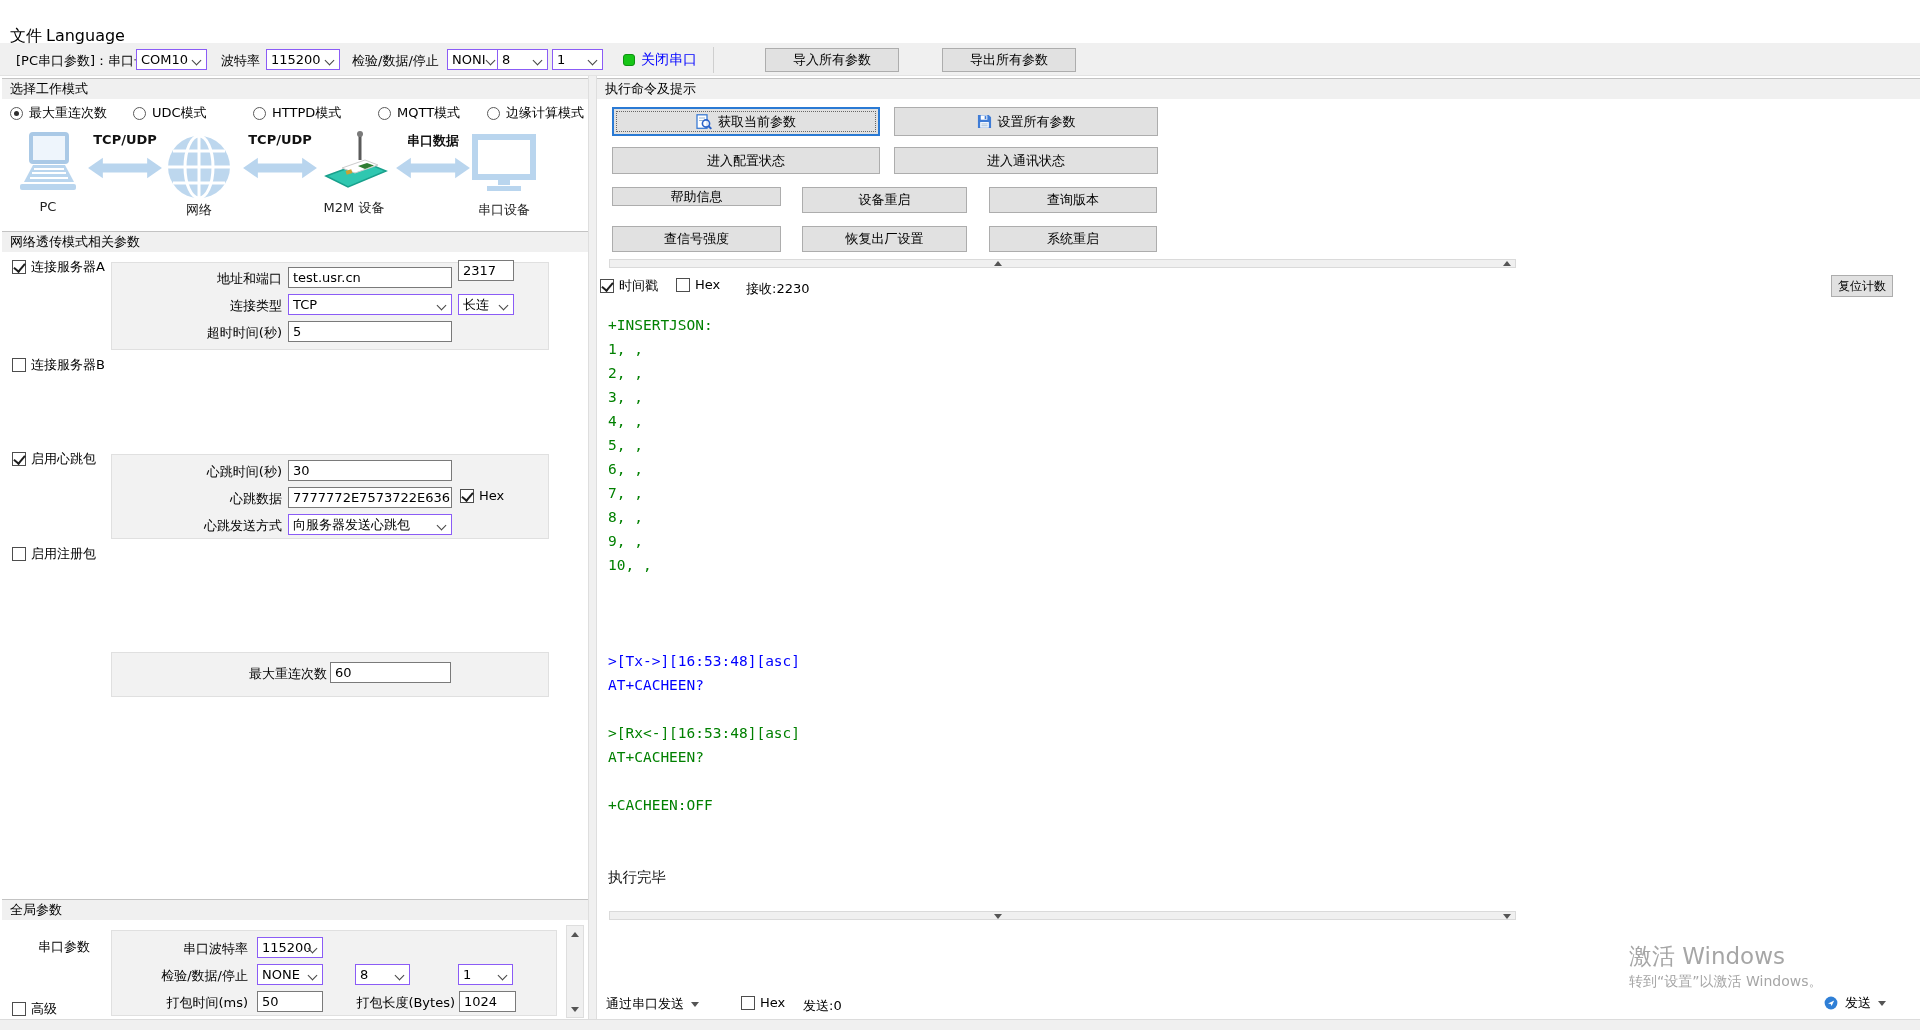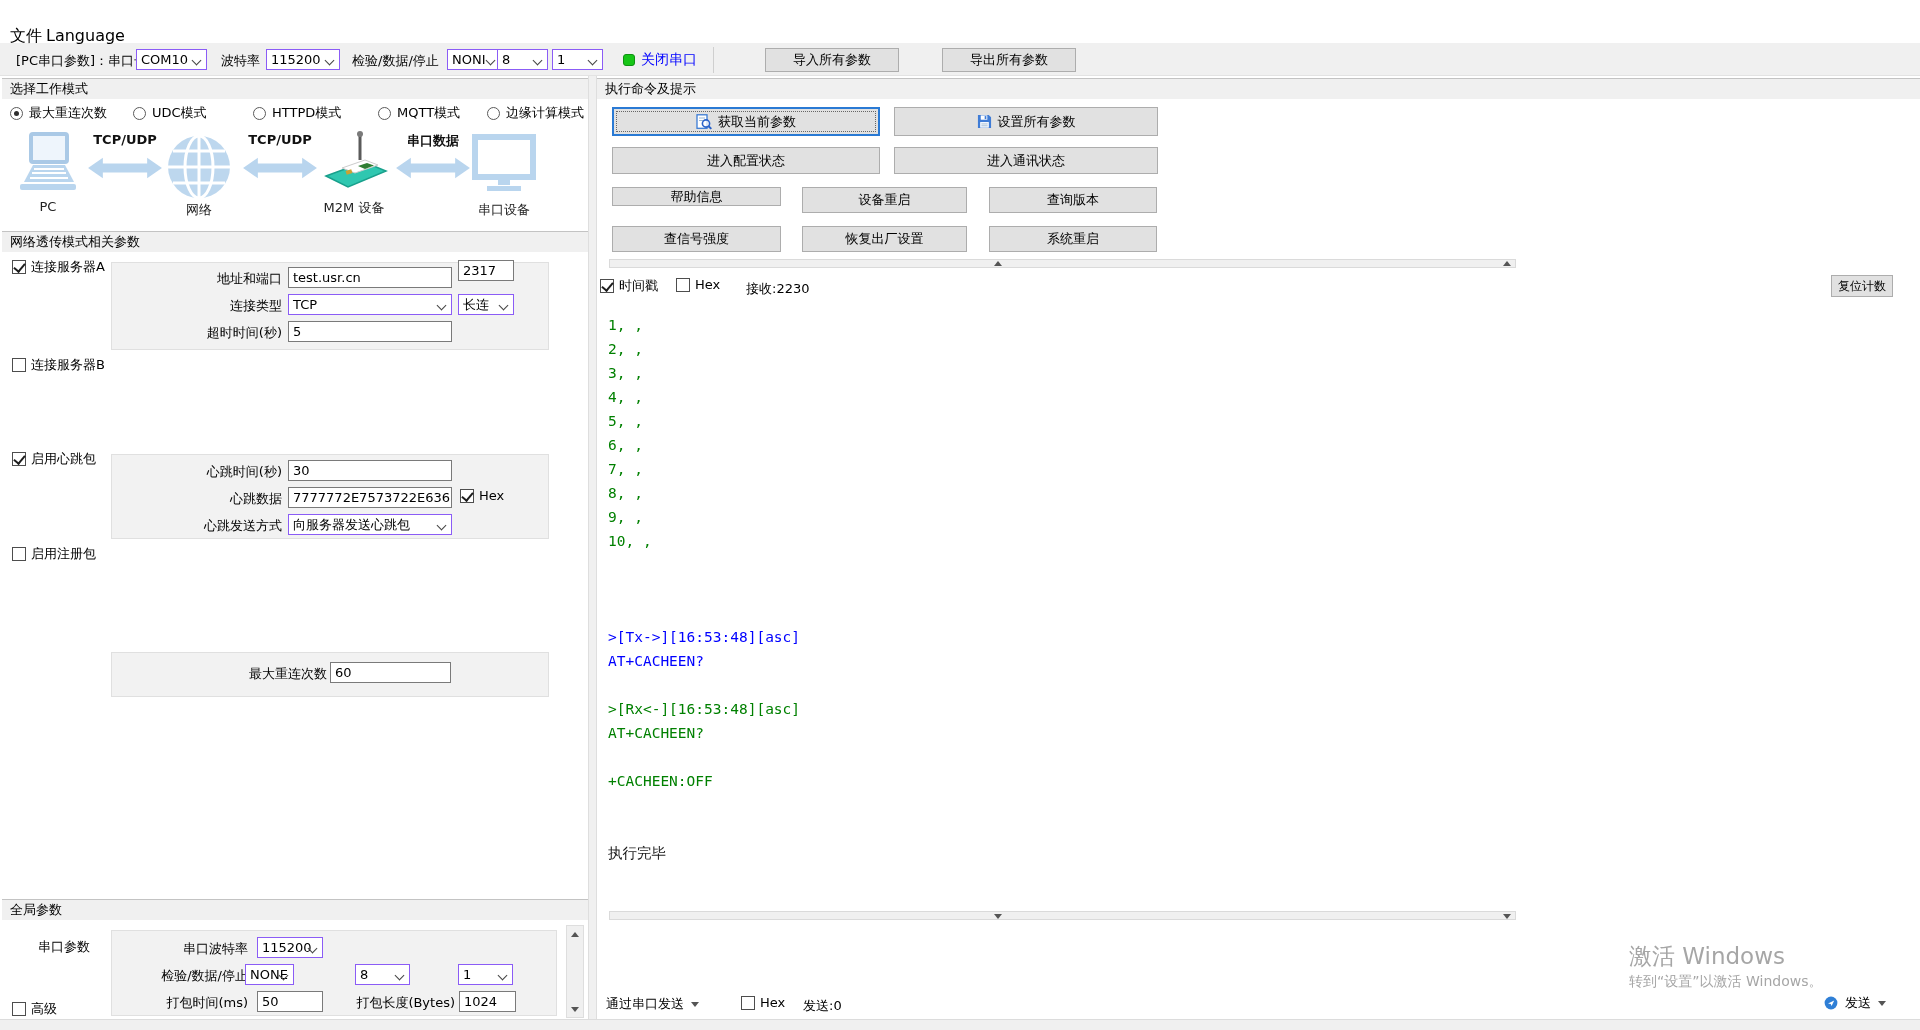--- a/index.html
+++ b/index.html
@@ -219,21 +219,21 @@
   <div class="gbox" style="left:111px;top:652px;width:438px;height:45px"></div>
   <span class="rlab" style="left:165px;top:665px;width:162px">最大重连次数</span>
   <div class="inp" style="left:330px;top:662px;width:121px">60</div>
 
   <div class="band" style="left:2px;top:899px;width:586px">全局参数</div>
   <span class="lbl" style="left:38px;top:938px">串口参数</span>
   <div class="gbox" style="left:111px;top:930px;width:446px;height:86px"></div>
   <span class="rlab" style="left:120px;top:940px;width:128px">串口波特率</span>
   <div class="sel" style="left:257px;top:937px;width:66px">115200</div>
   <span class="rlab" style="left:120px;top:967px;width:128px">检验/数据/停止</span>
-  <div class="sel" style="left:245px;top:964px;width:49px">NONE</div>
+  <div class="sel" style="left:257px;top:964px;width:66px">NONE</div>
   <div class="sel" style="left:355px;top:964px;width:55px">8</div>
   <div class="sel" style="left:458px;top:964px;width:55px">1</div>
   <span class="rlab" style="left:120px;top:994px;width:128px">打包时间(ms)</span>
   <div class="inp" style="left:257px;top:991px;width:66px">50</div>
   <span class="rlab" style="left:330px;top:994px;width:125px">打包长度(Bytes)</span>
   <div class="inp" style="left:459px;top:991px;width:57px">1024</div>
   <div class="cb" style="left:12px;top:1000px">
     <span class="box"></span>
     <span>高级</span>
   </div>
@@ -295,20 +295,21 @@
   </div>
   <div class="cb" style="left:676px;top:277px">
     <span class="box"></span>
     <span>Hex</span>
   </div>
   <span class="lbl" style="left:746px;top:280px">接收:2230</span>
   <div class="btn" style="left:1831px;top:275px;width:62px;height:22px;font-size:12px">复位计数</div>
 
   <div class="abs" style="left:608px;top:313px;width:1300px;height:595px;overflow:hidden">
     <div>
+        <div class="log-line green">+INSERTJSON:</div>
         <div class="log-line green">1, ,</div>
         <div class="log-line green">2, ,</div>
         <div class="log-line green">3, ,</div>
         <div class="log-line green">4, ,</div>
         <div class="log-line green">5, ,</div>
         <div class="log-line green">6, ,</div>
         <div class="log-line green">7, ,</div>
         <div class="log-line green">8, ,</div>
         <div class="log-line green">9, ,</div>
         <div class="log-line green">10, ,</div>

